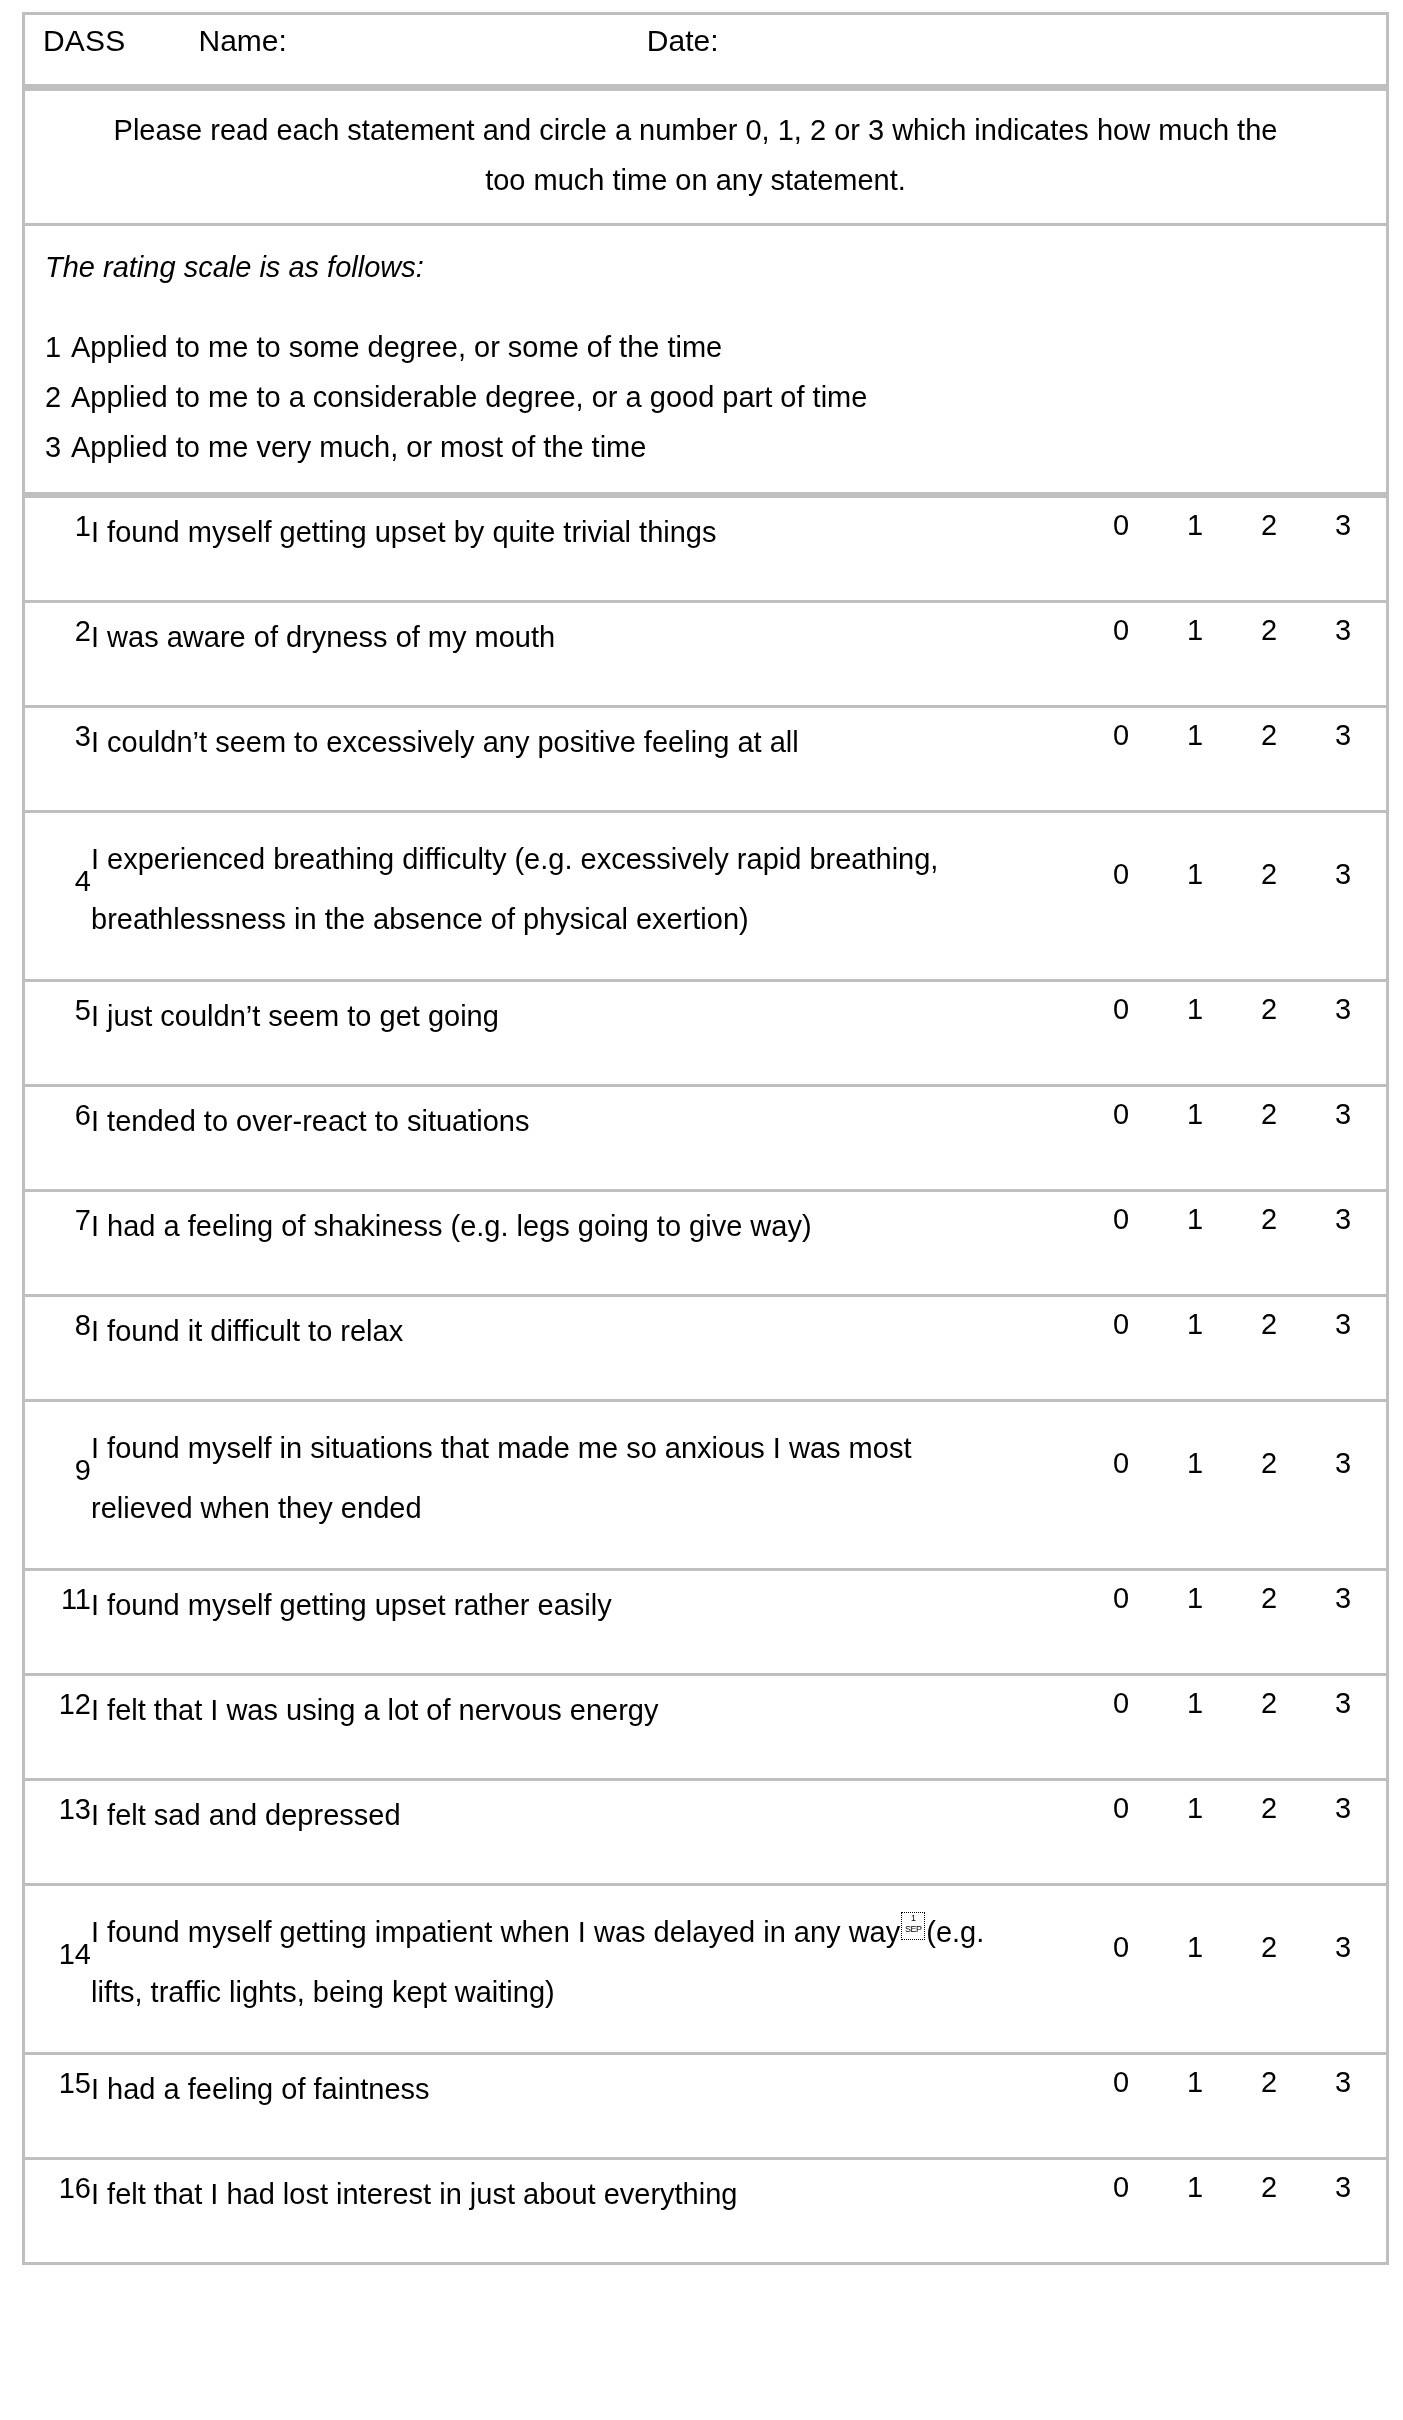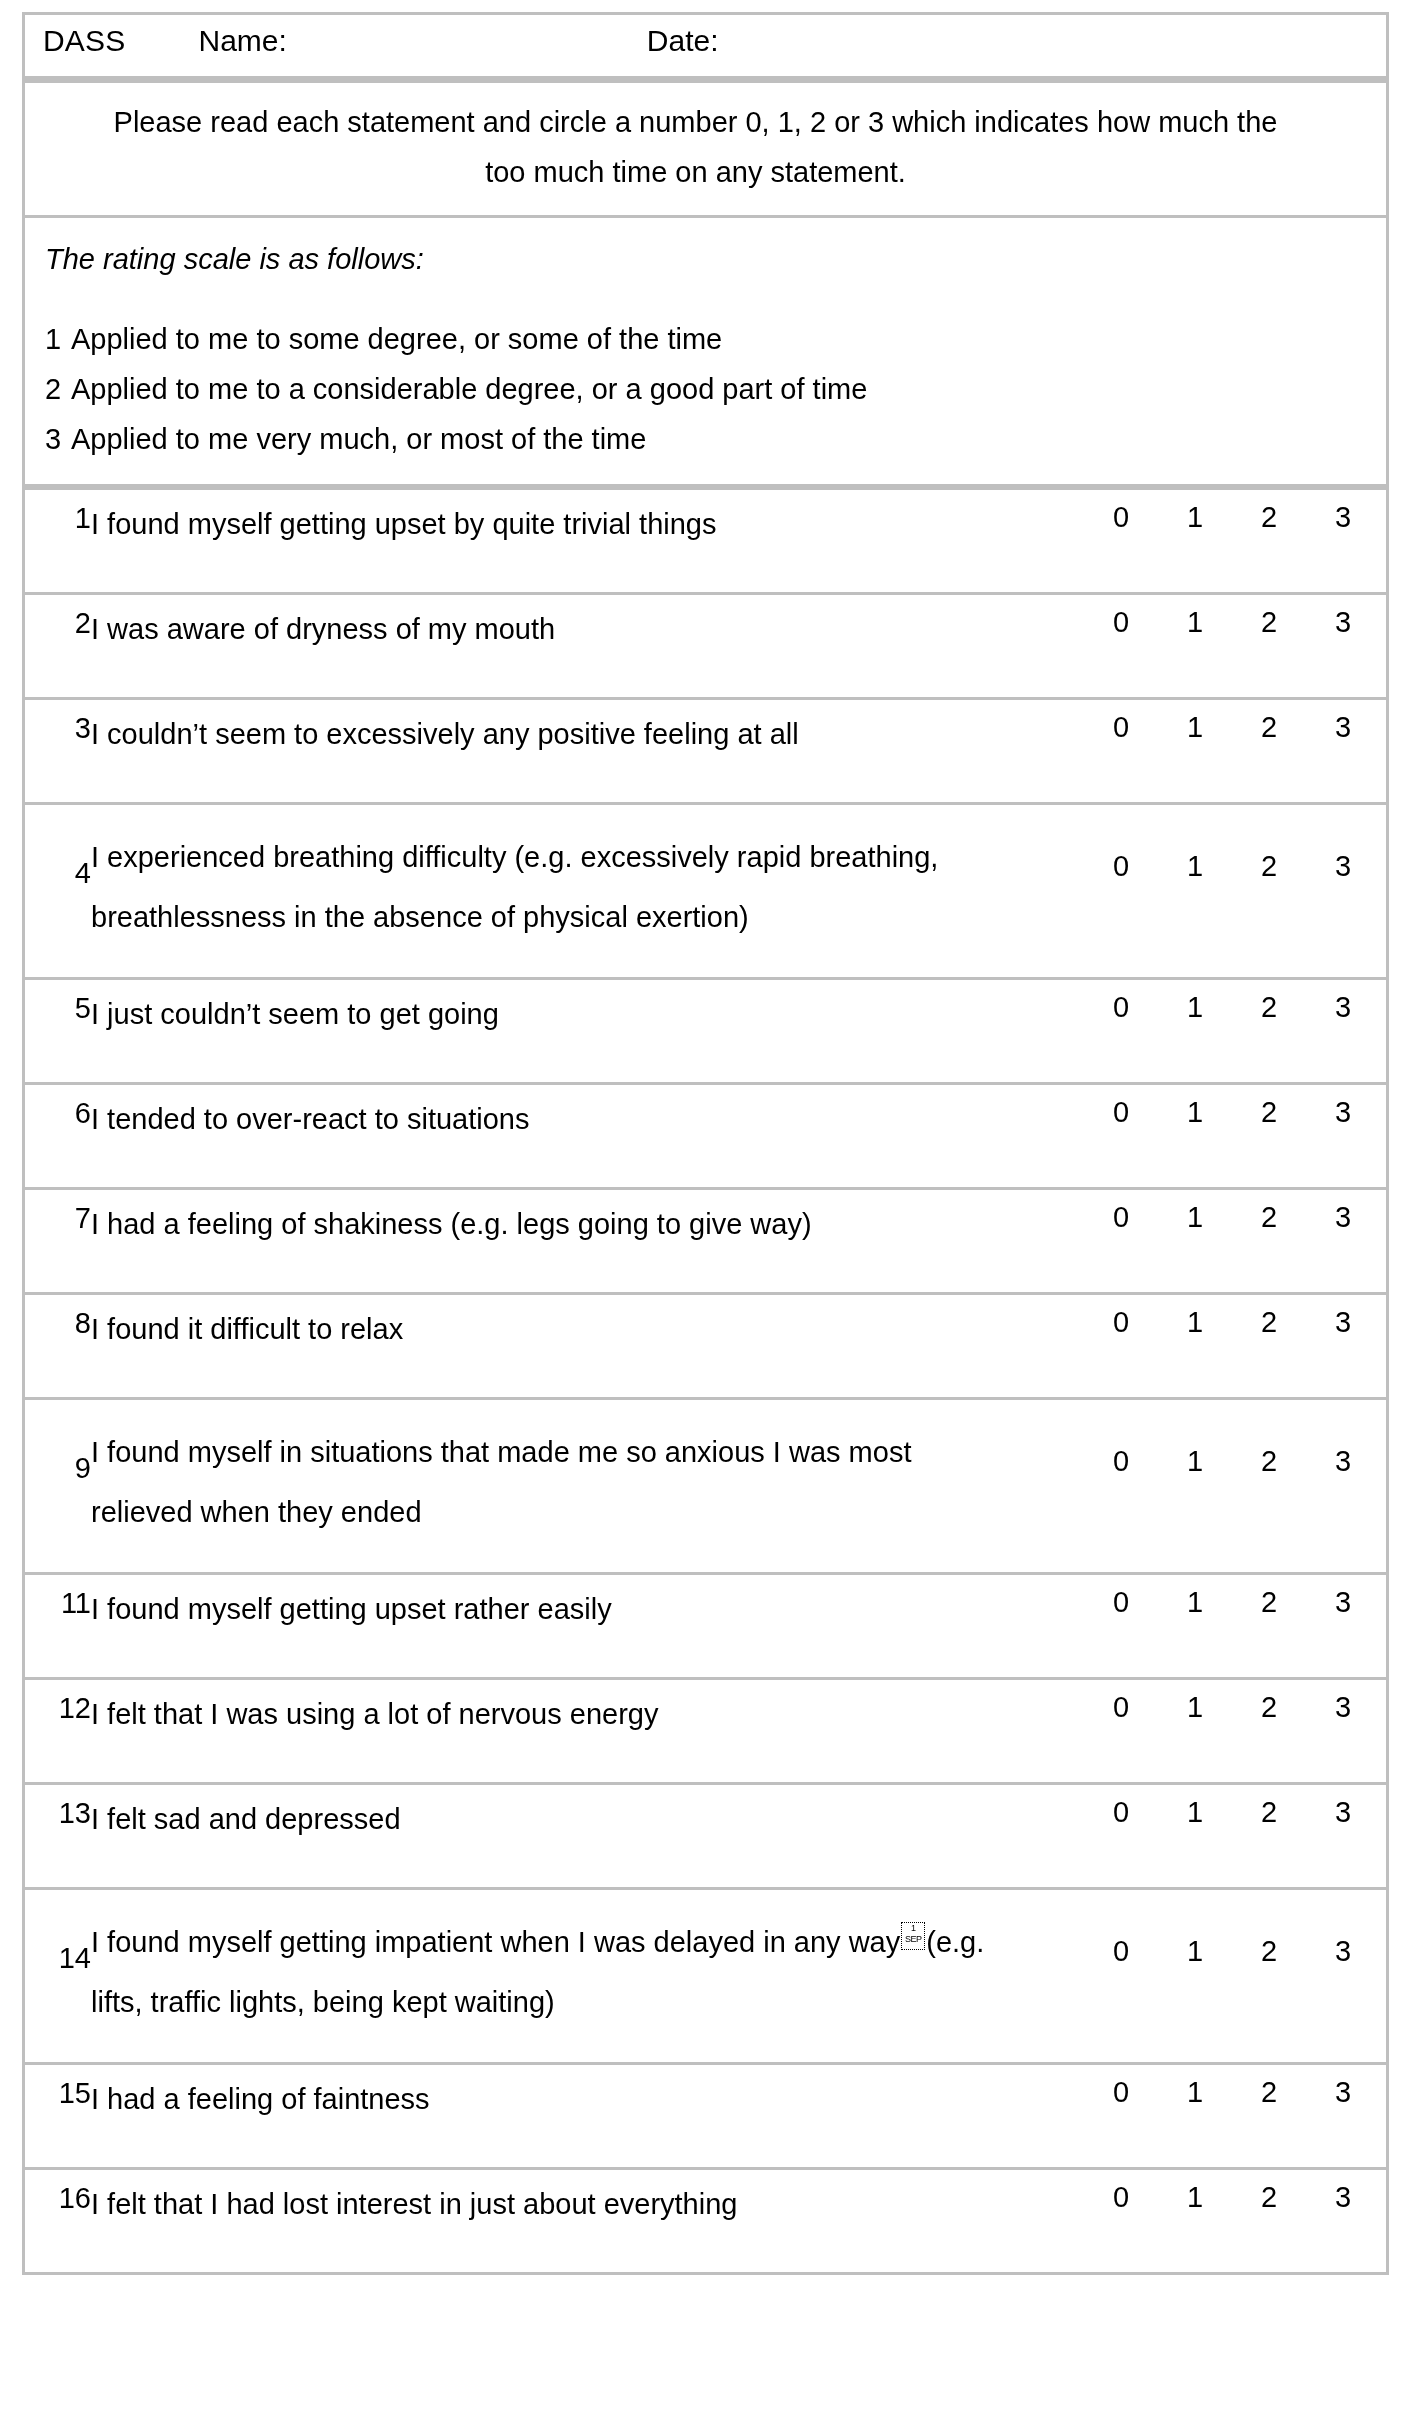--- a/index.html
+++ b/index.html
@@ -25,21 +25,21 @@
     border-left: 3px solid #bfbfbf;
     border-right: 3px solid #bfbfbf;
     border-top: 3px solid #bfbfbf;
     box-sizing: border-box;
   }
 
   
   .hdr {
     display: flex;
     align-items: flex-start;
-    height: 68px;
+    height: 76px;
     padding: 10px 0 0 18px;
     box-sizing: border-box;
     border-bottom: 7px solid #bfbfbf;
   }
   .hdr-title {
     font-size: 30px;
     line-height: 1.05;
     letter-spacing: 0.2px;
     white-space: nowrap;
   }
@@ -130,21 +130,21 @@
     text-align: center;
     font-size: 29px;
     line-height: 1.1;
   }
   tr.h1 td { height: 94px; }
   tr.h1 td.c-stmt { padding-top: 4px; padding-bottom: 4px; }
   tr.h2 td { height: 150px; }
 
   
   tr.h2 td.c-stmt, tr.h2 td.c-rate, tr.h2 td.c-num { vertical-align: top; }
-  tr.h2 td.c-stmt { padding-top: 22px; }
+  tr.h2 td.c-stmt { padding-top: 16px; }
   tr.h2 td.c-num { padding-top: 52px; }
   tr.h2 td.c-rate { padding-top: 46px; }
   tr.h1 td.c-stmt, tr.h1 td.c-rate, tr.h1 td.c-num { vertical-align: top; }
   tr.h1 td.c-stmt { padding-top: 4px; }
   tr.h1 td.c-num  { padding-top: 12px; }
   tr.h1 td.c-rate { padding-top: 12px; }
 
   
   .ctrl-glyph {
     display: inline-block;

